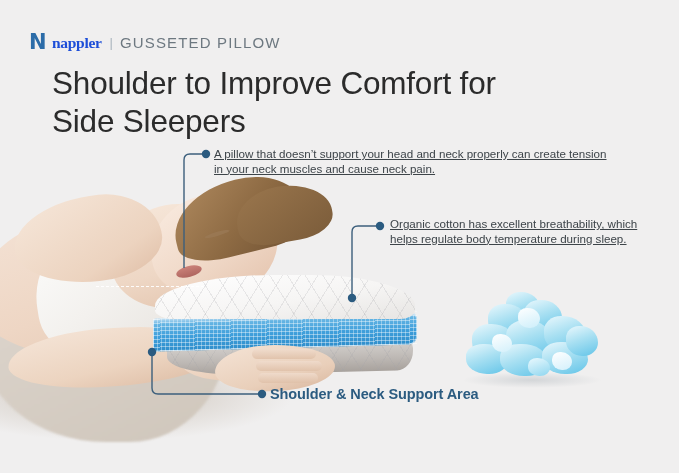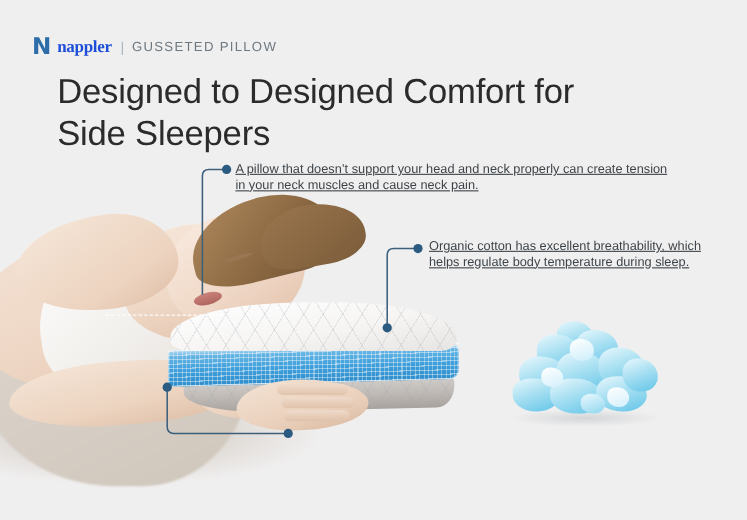--- a/index.html
+++ b/index.html
@@ -19,21 +19,21 @@
     font-family:"DejaVu Sans", sans-serif;
     letter-spacing:-1px;
   }
   .logo-word{
     font-size:15.5px;font-weight:bold;color:#1d4ed8;letter-spacing:-0.3px;
     line-height:19px;
     font-family:Liberation Serif, serif;
   }
   .brand-sep{color:#a9b4bd;font-size:13px;margin:0 7px 0 8px;line-height:19px;font-weight:300;}
   .brand-sub{
-    font-size:12px;color:#6d7880;letter-spacing:1.15px;line-height:19px;
+    font-size:15px;color:#6d7880;letter-spacing:1.15px;line-height:19px;
   }
 
   
   .headline{
     position:absolute;left:52px;top:64px;width:600px;
     font-size:31.5px;line-height:38px;color:#2b2b2b;font-weight:400;
     letter-spacing:-0.2px;
   }
 
   
@@ -188,21 +188,21 @@
 <div id="stage">
 
   <div class="brand">
     <span class="logo-n">N</span>
     <span class="logo-word">nappler</span>
     <span class="brand-sep">|</span>
     <span class="brand-sub">GUSSETED PILLOW</span>
   </div>
 
   <div class="headline">
-    <span>Designed to Designed Comfort for</span><br>
+    <span>Shoulder to Improve Comfort for</span><br>
     <span>Side Sleepers</span>
   </div>
 
   <div class="photo">
     <div class="bedshadow"></div>
     <div class="bed"></div>
     <div class="torso"></div>
     <div class="tank"></div>
     <div class="shoulder"></div>
     <div class="head"></div>
@@ -278,15 +278,16 @@
 
   <div class="callout c1">
     <p class="co-body">A pillow that doesn’t support your head and neck properly can create tension in your neck muscles and cause neck pain.</p>
   </div>
 
   <div class="callout c2">
     <p class="co-body">Organic cotton has excellent breathability, which helps regulate body temperature during sleep.</p>
   </div>
 
   <div class="callout c3">
+    <p class="co-title">Shoulder &amp; Neck Support Area</p>
   </div>
 
 </div>
 
 </body></html>

